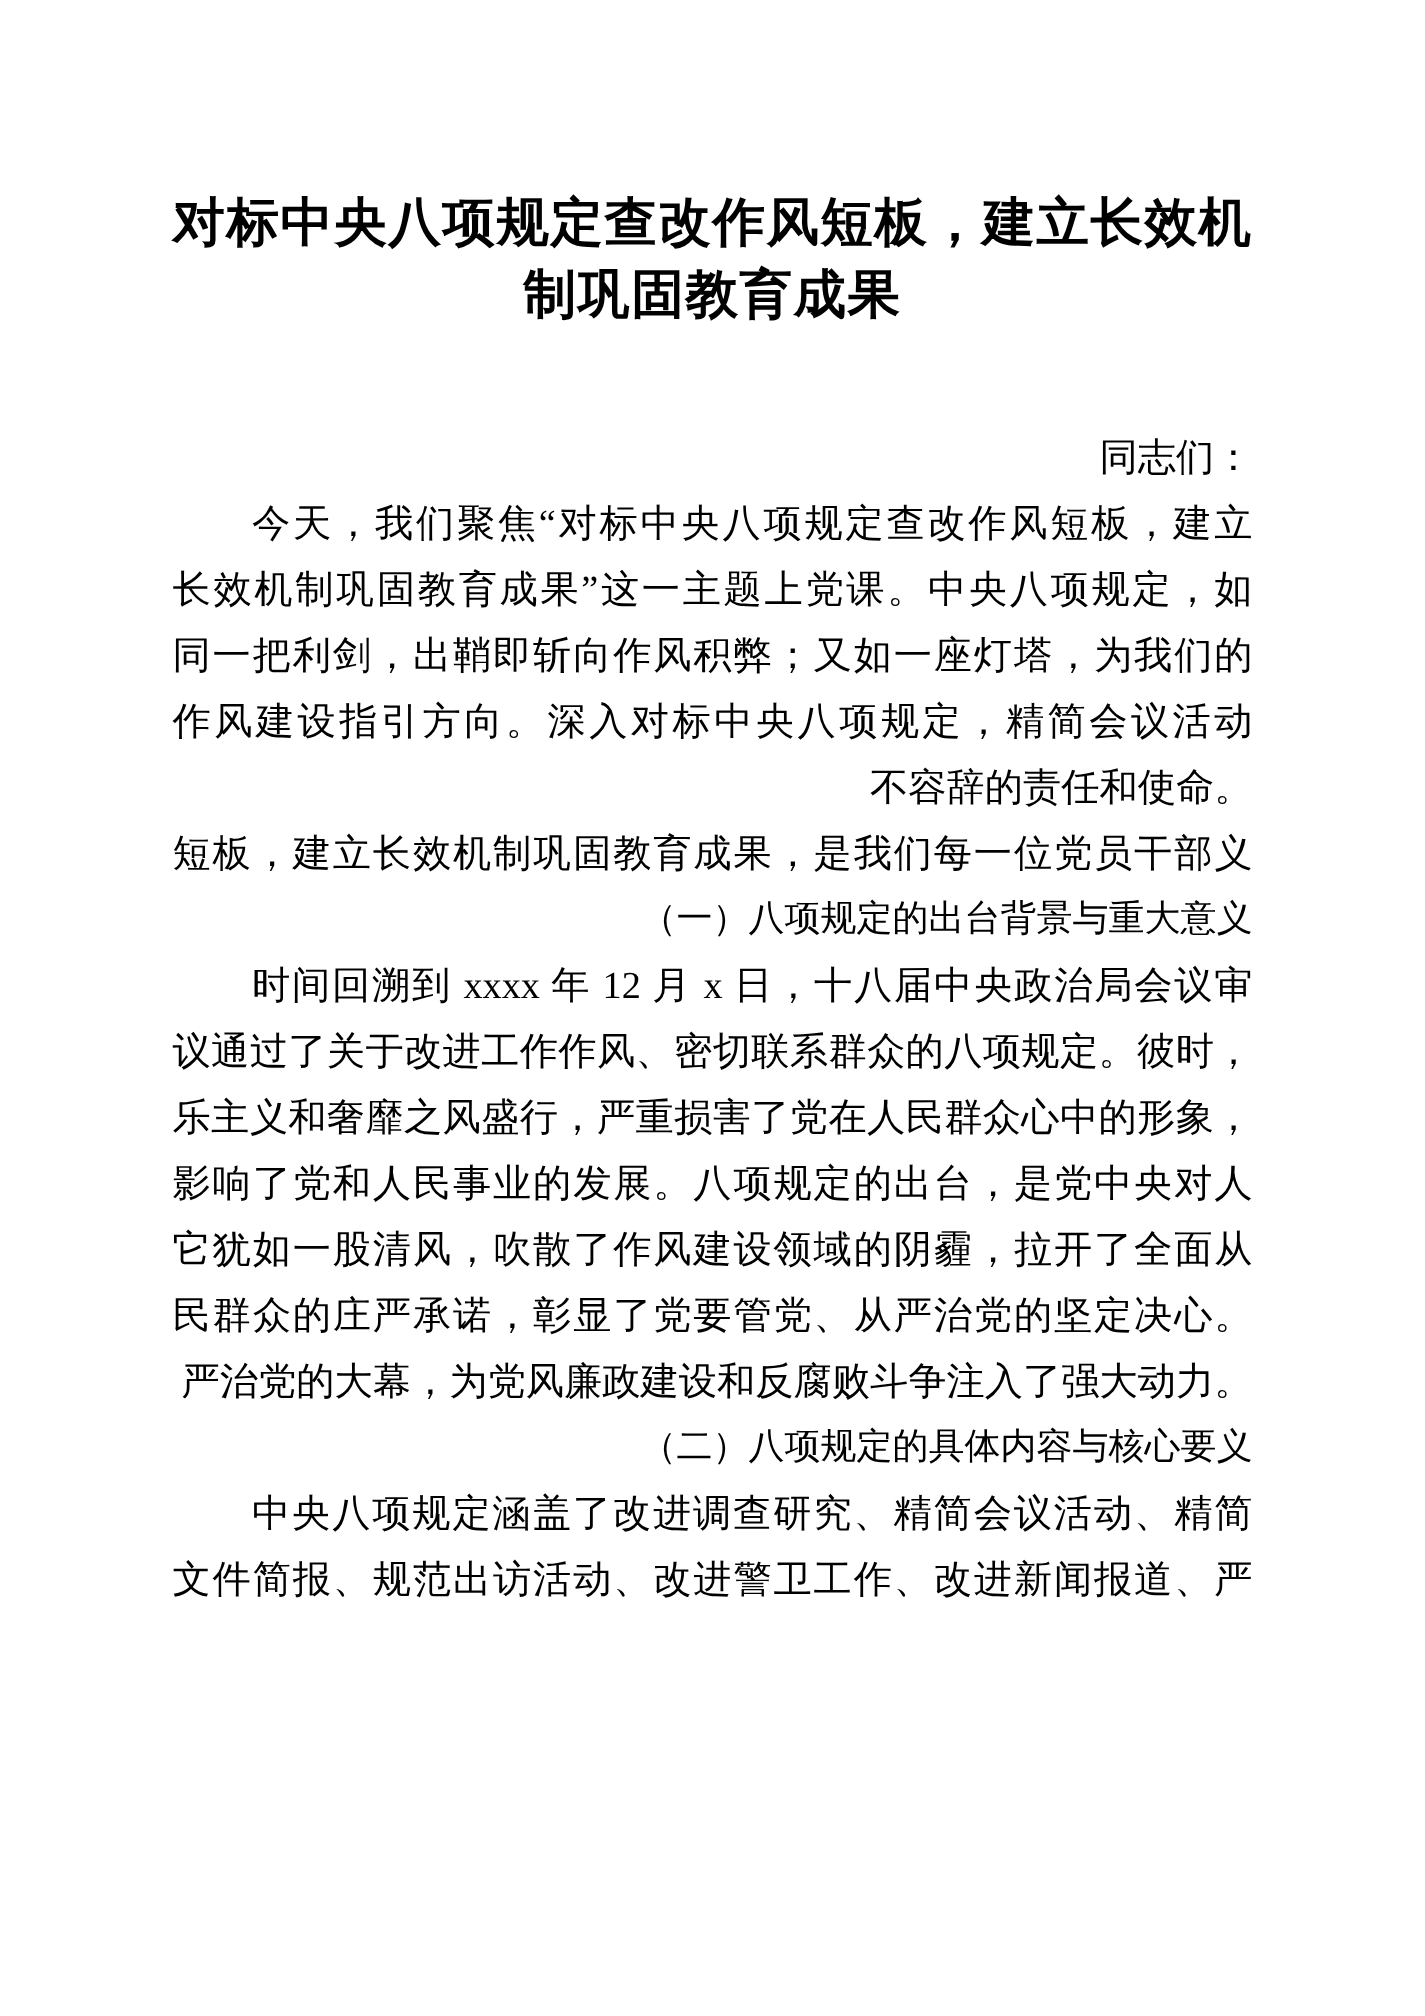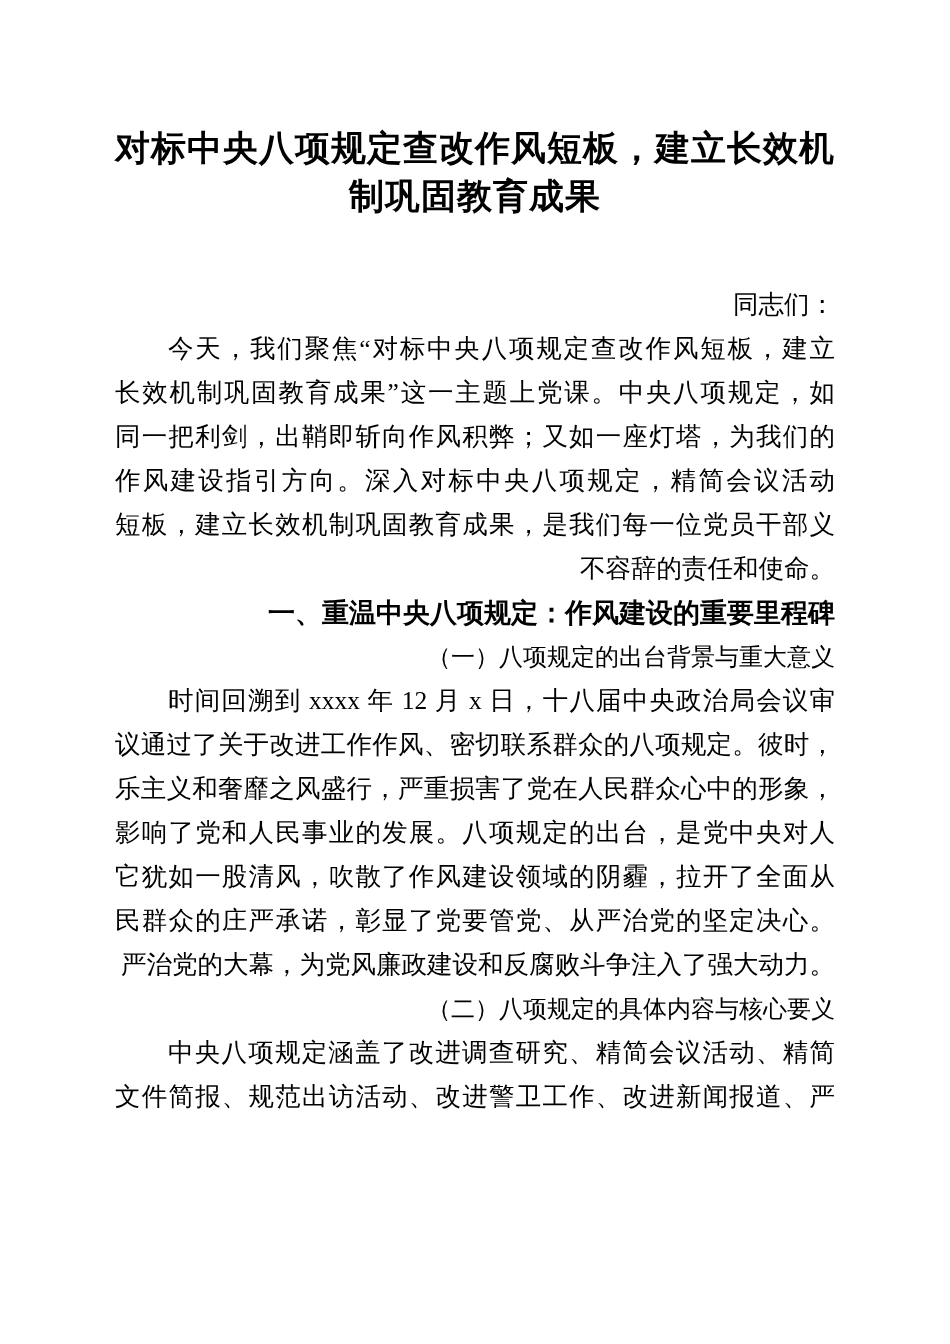--- a/index.html
+++ b/index.html
@@ -62,23 +62,22 @@
     <div class="title">
         <div class="title-line">对标中央八项规定查改作风短板，建立长效机</div>
         <div class="title-line">制巩固教育成果</div>
       </div>
     <div>
         <div class="line body">同志们：</div>
         <div class="line body indent just">今天，我们聚焦“对标中央八项规定查改作风短板，建立</div>
         <div class="line body just">长效机制巩固教育成果”这一主题上党课。中央八项规定，如</div>
         <div class="line body just">同一把利剑，出鞘即斩向作风积弊；又如一座灯塔，为我们的</div>
         <div class="line body just">作风建设指引方向。深入对标中央八项规定，精简会议活动</div>
+        <div class="line body">不容辞的责任和使命。</div>
         <div class="line body just">短板，建立长效机制巩固教育成果，是我们每一位党员干部义</div>
-        <div class="line body">不容辞的责任和使命。</div>
-        <div class="line h1 indent">一、重温中央八项规定：作风建设的重要里程碑</div>
         <div class="line h2 indent">（一）八项规定的出台背景与重大意义</div>
         <div class="line body indent just">时间回溯到 xxxx 年 12 月 x 日，十八届中央政治局会议审</div>
         <div class="line body just">议通过了关于改进工作作风、密切联系群众的八项规定。彼时，</div>
         <div class="line body just">乐主义和奢靡之风盛行，严重损害了党在人民群众心中的形象，</div>
         <div class="line body just">影响了党和人民事业的发展。八项规定的出台，是党中央对人</div>
         <div class="line body just">它犹如一股清风，吹散了作风建设领域的阴霾，拉开了全面从</div>
         <div class="line body just">民群众的庄严承诺，彰显了党要管党、从严治党的坚定决心。</div>
         <div class="line body">严治党的大幕，为党风廉政建设和反腐败斗争注入了强大动力。</div>
         <div class="line h2 indent">（二）八项规定的具体内容与核心要义</div>
         <div class="line body indent just">中央八项规定涵盖了改进调查研究、精简会议活动、精简</div>

